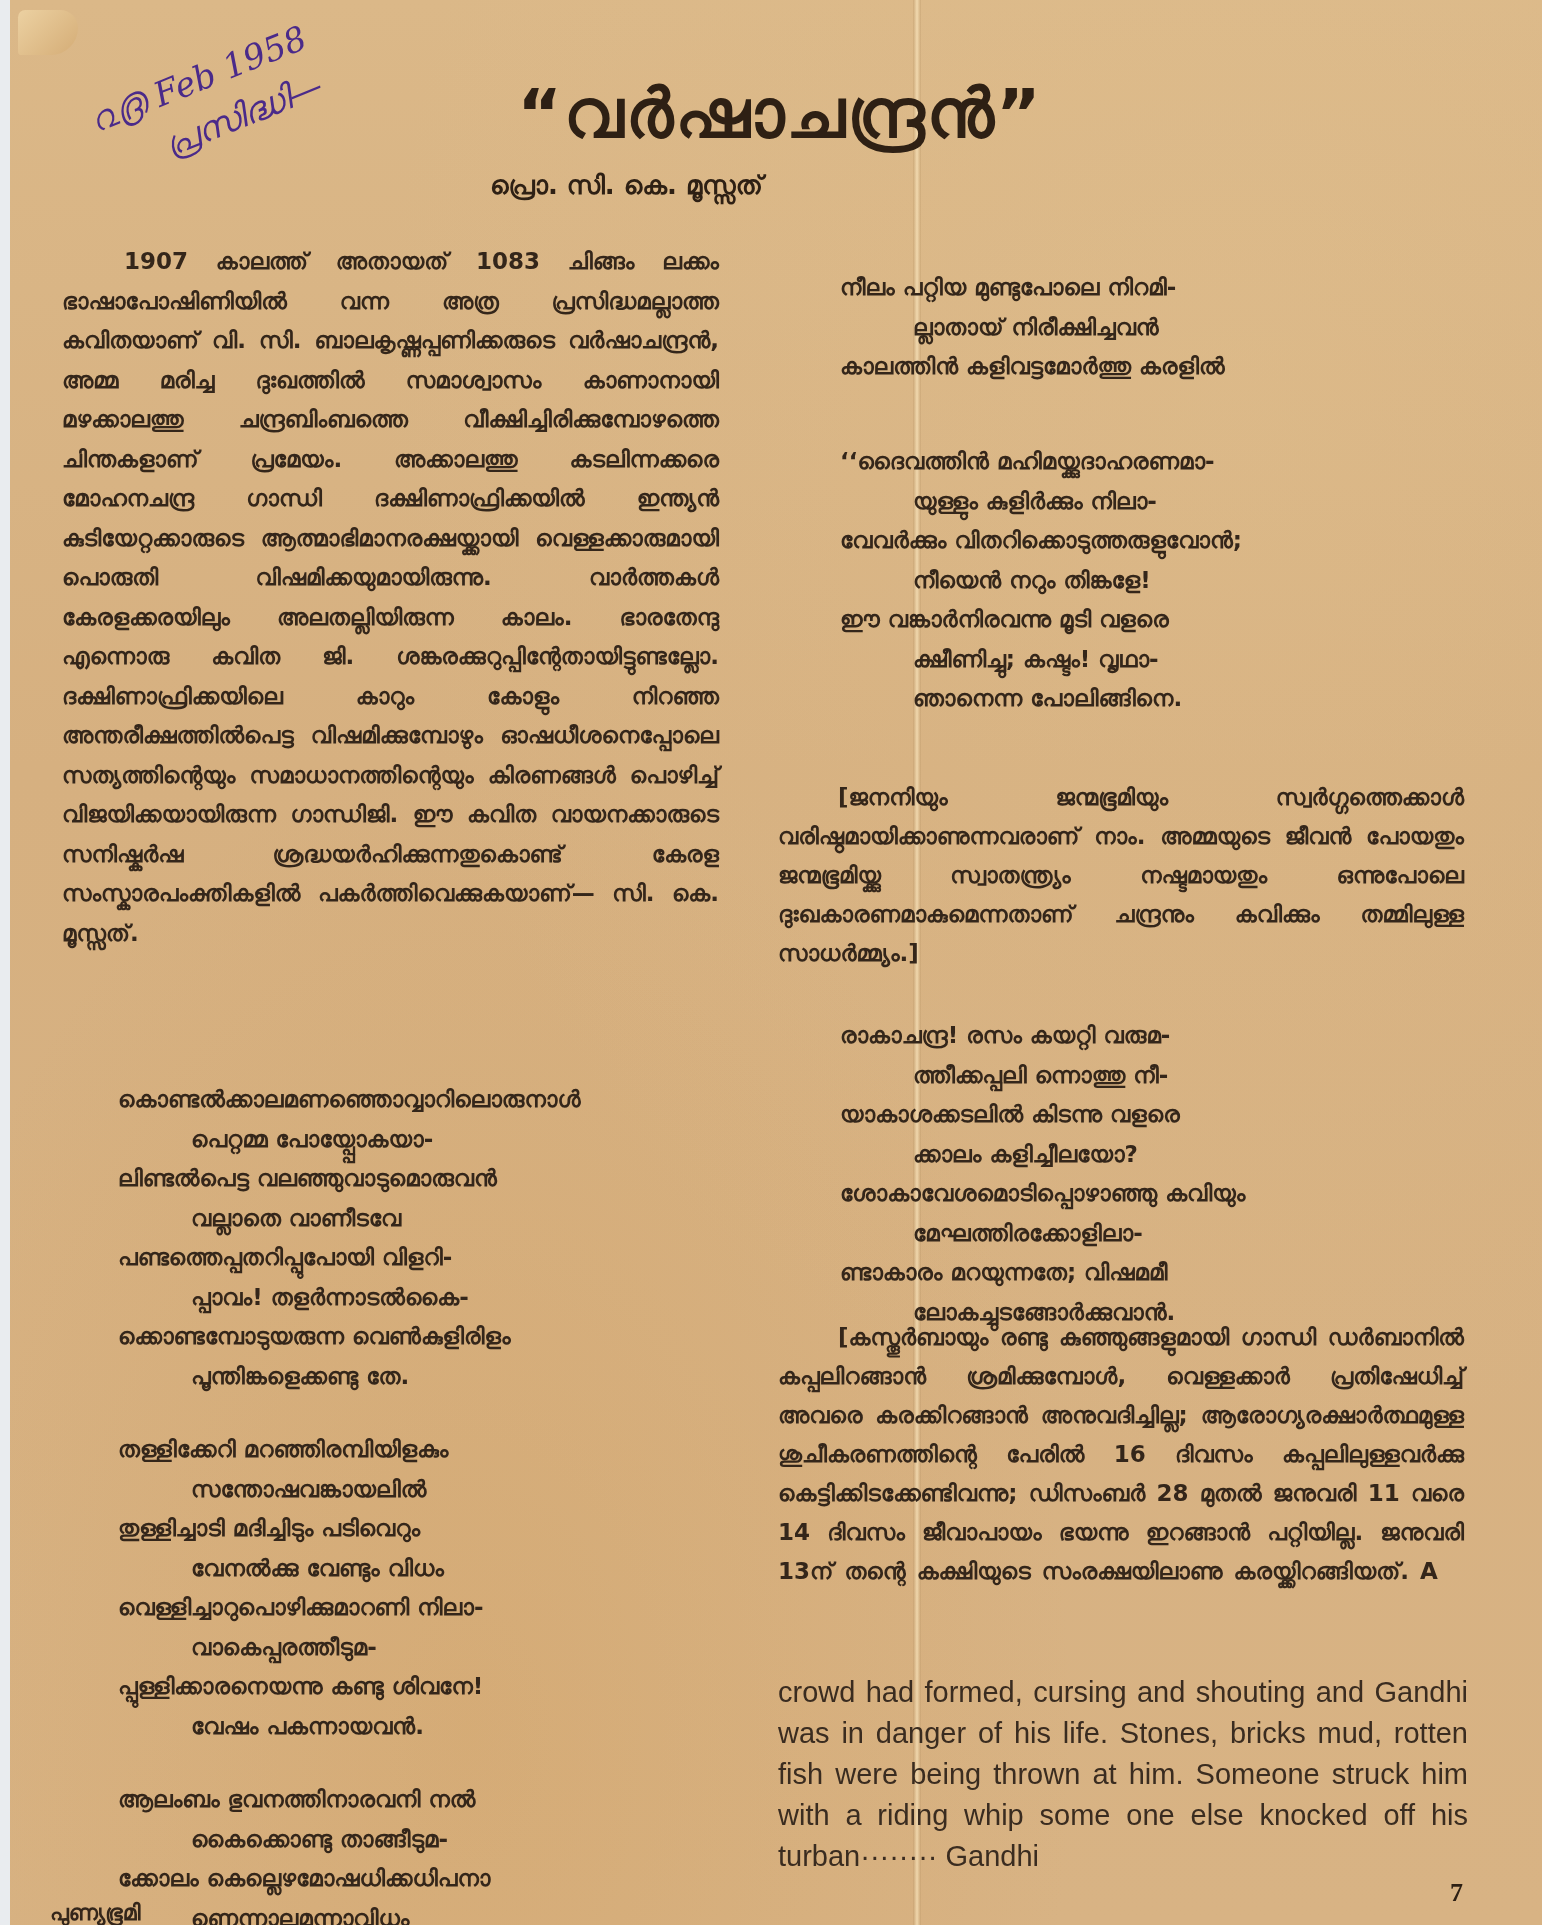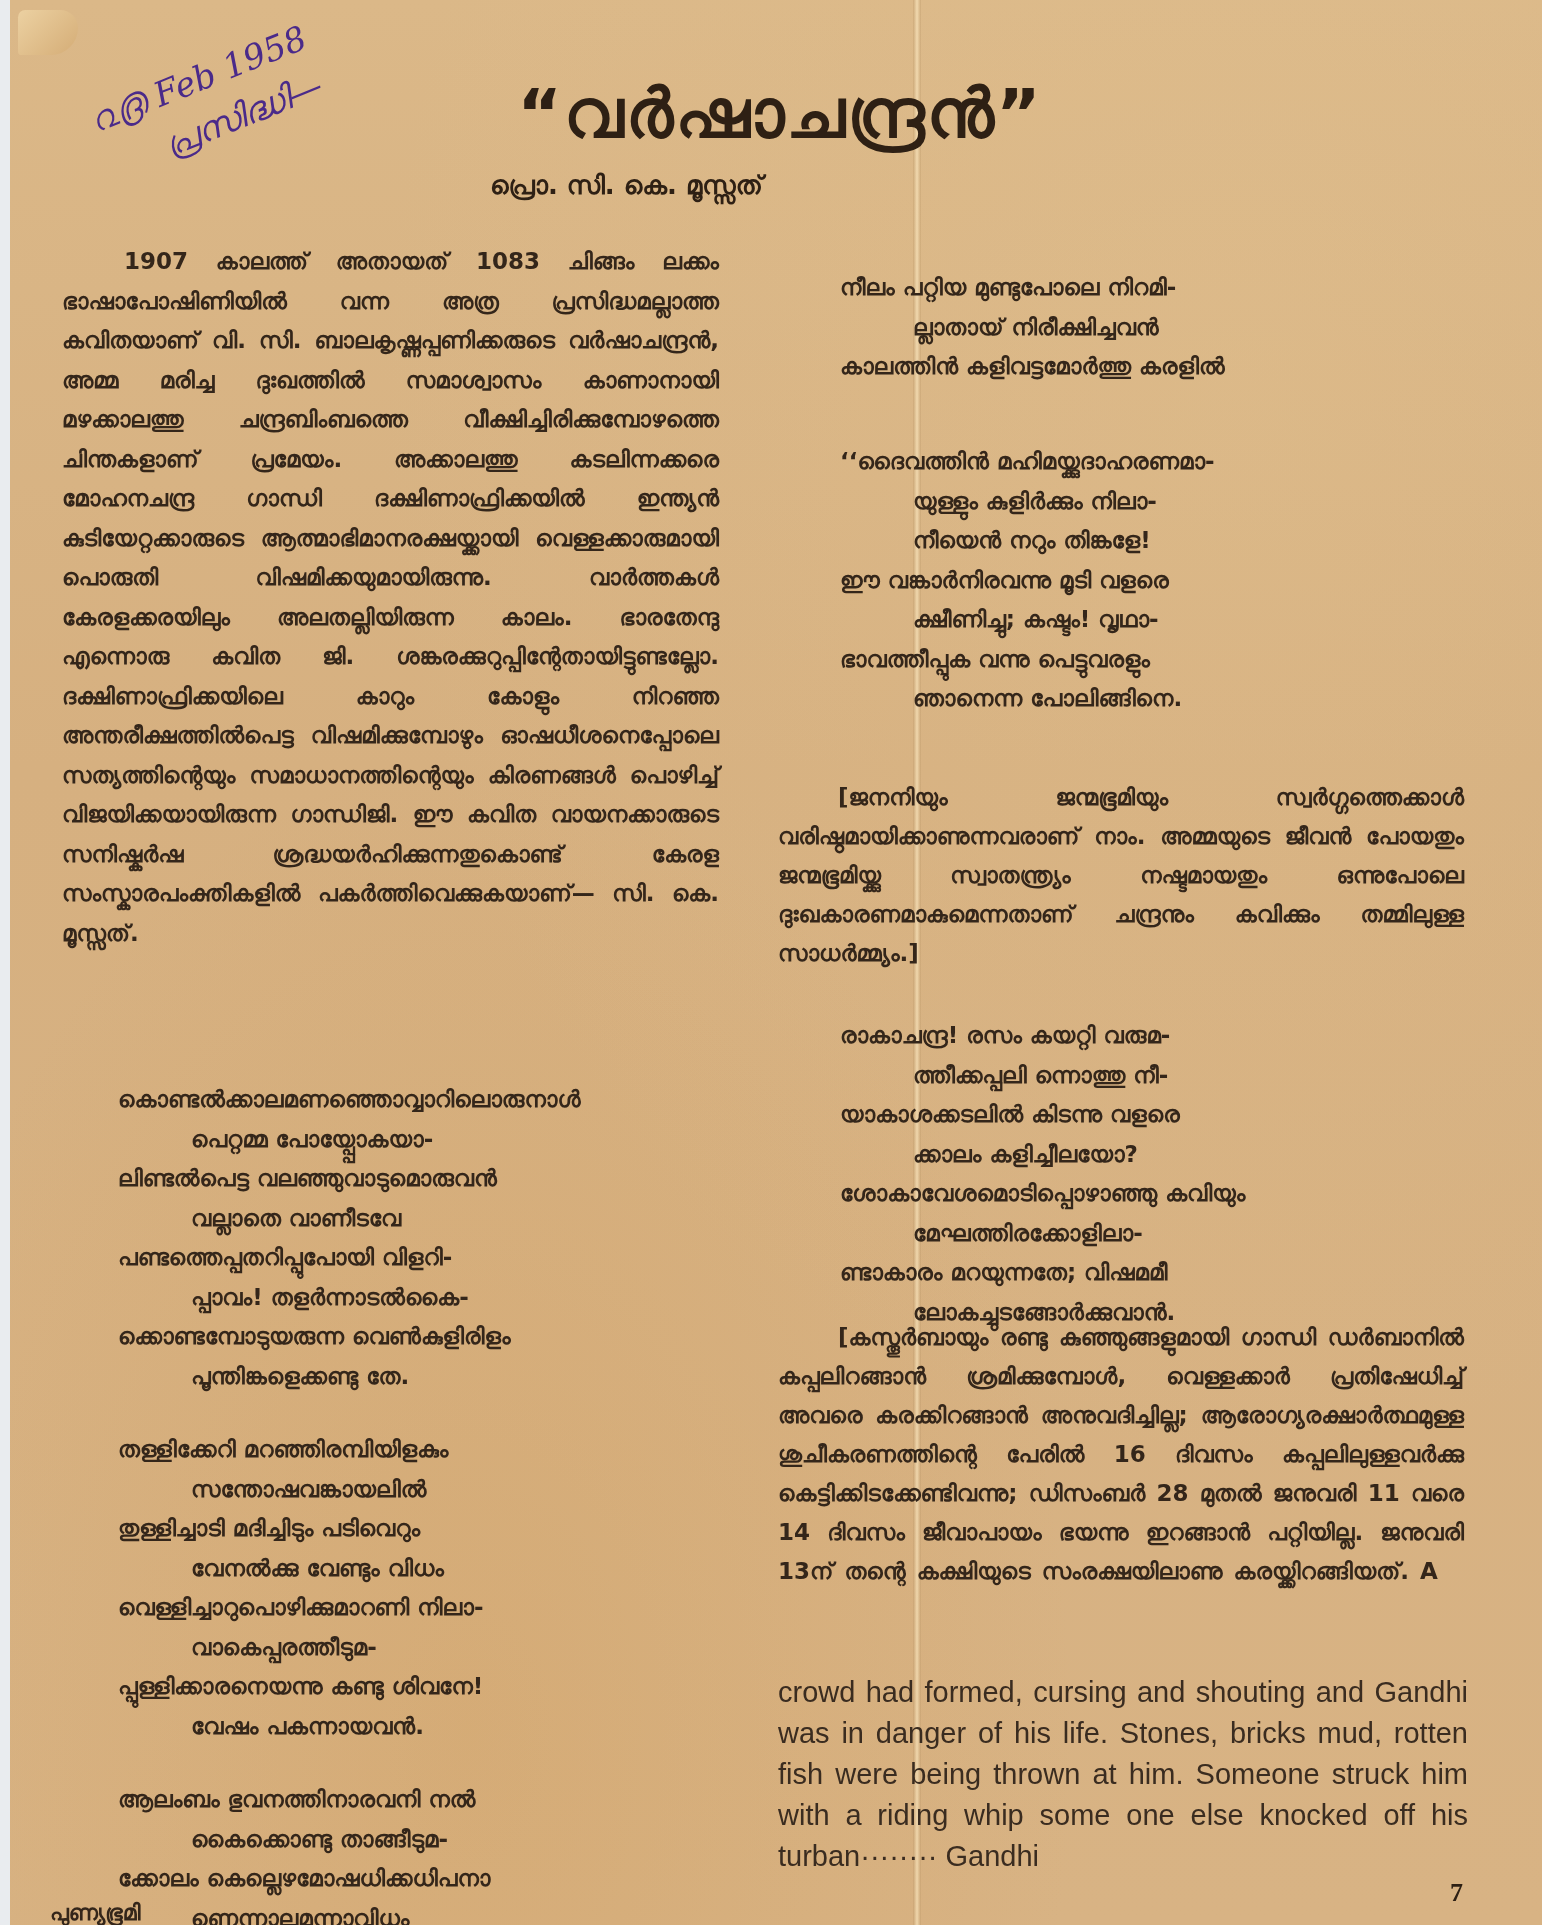--- a/index.html
+++ b/index.html
@@ -127,24 +127,24 @@
 
   <div class="col poem poem-right-1">
     <div class="ln">നീലം പറ്റിയ മുണ്ടുപോലെ നിറമി-</div>
     <div class="ln ind">ല്ലാതായ് നിരീക്ഷിച്ചവൻ</div>
     <div class="ln">കാലത്തിൻ കളിവട്ടമോർത്തു കരളിൽ</div>
   </div>
 
   <div class="col poem poem-right-2">
     <div class="ln">‘‘ദൈവത്തിൻ മഹിമയ്ക്കുദാഹരണമാ-</div>
     <div class="ln ind">യുള്ളും കുളിർക്കും നിലാ-</div>
+    <div class="ln">വേവർക്കും വിതറിക്കൊടുത്തരുളുവോൻ;</div>
     <div class="ln ind">നീയെൻ നറും തിങ്കളേ!</div>
     <div class="ln">ഈ വങ്കാർനിരവന്നു മൂടി വളരെ</div>
     <div class="ln ind">ക്ഷീണിച്ചു; കഷ്ടം! വൃഥാ-</div>
-    <div class="ln">ഭാവത്തീപ്പുക വന്നു പെട്ടുവരളും</div>
     <div class="ln ind">ഞാനെന്ന പോലിങ്ങിനെ.</div>
   </div>
 
   <div class="note note-1">
     <p>[ജനനിയും ജന്മഭൂമിയും സ്വർഗ്ഗത്തെക്കാൾ വരിഷ്ഠമായിക്കാണുന്നവരാണ് നാം. അമ്മയുടെ ജീവൻ പോയതും ജന്മഭൂമിയ്ക്കു സ്വാതന്ത്ര്യം നഷ്ടമായതും ഒന്നുപോലെ ദുഃഖകാരണമാകുമെന്നതാണ് ചന്ദ്രനും കവിക്കും തമ്മിലുള്ള സാധർമ്മ്യം.]</p>
   </div>
 
   <div class="col poem poem-right-3">
     <div class="ln">രാകാചന്ദ്ര! രസം കയറ്റി വരുമ-</div>
     <div class="ln ind">ത്തീക്കപ്പലി ന്നൊത്തു നീ-</div>

